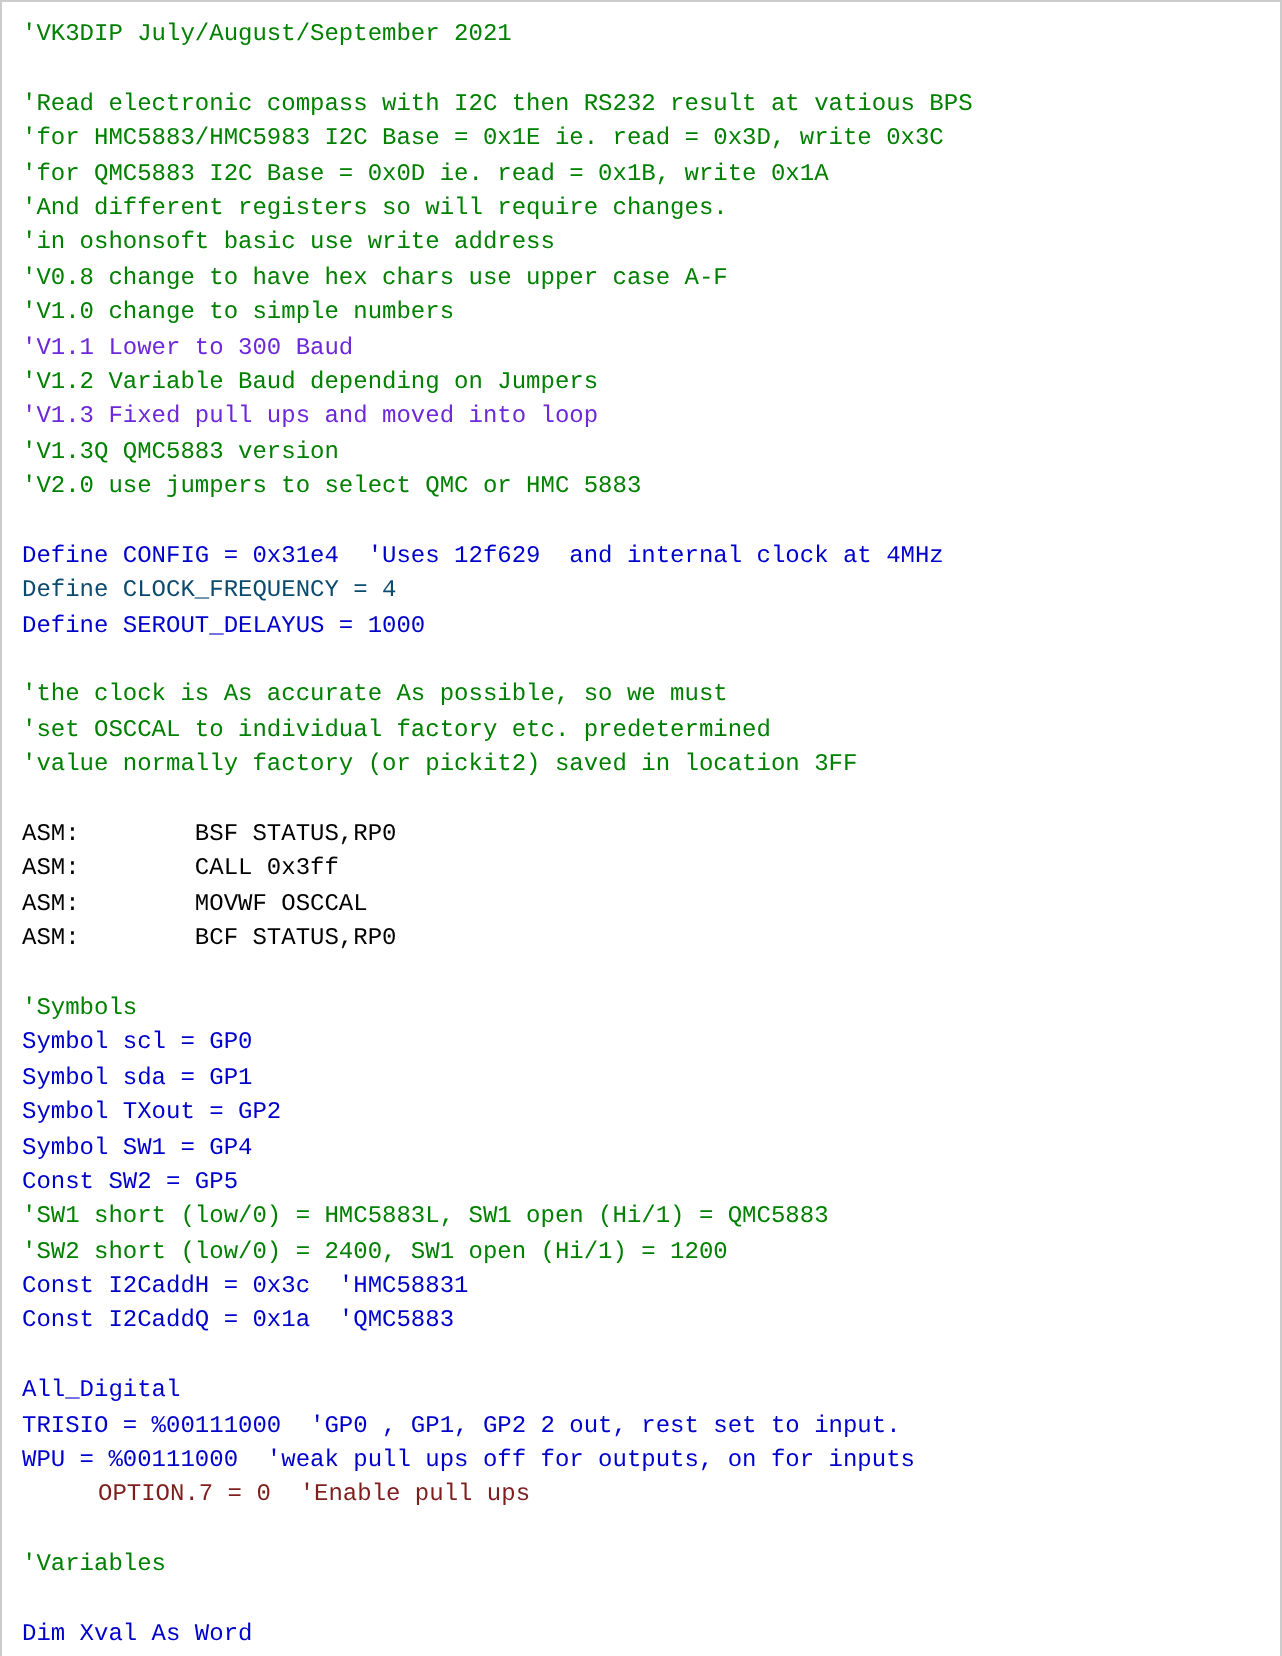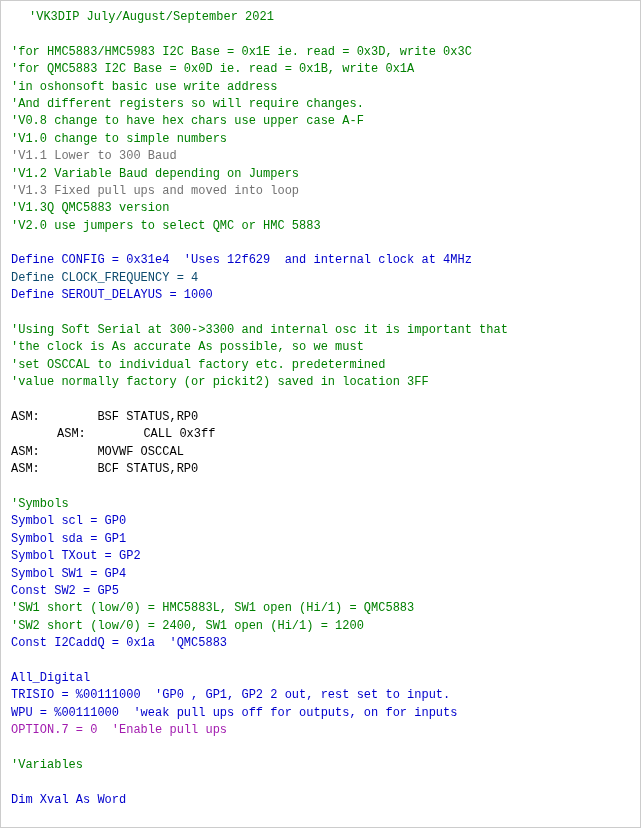--- a/index.html
+++ b/index.html
@@ -23,60 +23,61 @@
     .code-block {
       white-space: pre;
       line-height: 1.45;
       color: #000000;
     }
   </style>
 </head>
 <body>
 
 <div class="code-container">
-  <div class="code-block" id="code-block"><span style="color: rgb(0, 128, 0); margin-left: 18px;">'VK3DIP July/August/September 2021
+  <div class="code-block" id="code-block"><span style="color: rgb(0, 128, 0);">'VK3DIP July/August/September 2021
 </span><span style="color: rgb(0, 0, 0);">
+</span><span style="color: rgb(0, 128, 0);">'Read electronic compass with I2C then RS232 result at vatious BPS
 </span><span style="color: rgb(0, 128, 0);">'for HMC5883/HMC5983 I2C Base = 0x1E ie. read = 0x3D, write 0x3C
 </span><span style="color: rgb(0, 128, 0);">'for QMC5883 I2C Base = 0x0D ie. read = 0x1B, write 0x1A
+</span><span style="color: rgb(0, 128, 0);">'And different registers so will require changes.
 </span><span style="color: rgb(0, 128, 0);">'in oshonsoft basic use write address
-</span><span style="color: rgb(0, 128, 0);">'And different registers so will require changes.
 </span><span style="color: rgb(0, 128, 0);">'V0.8 change to have hex chars use upper case A-F
 </span><span style="color: rgb(0, 128, 0); text-align: center;">'V1.0 change to simple numbers
-</span><span style="color: #737373; text-align: center;">'V1.1 Lower to 300 Baud
+</span><span style="color: #6d28d9; text-align: center;">'V1.1 Lower to 300 Baud
 </span><span style="color: rgb(0, 128, 0);">'V1.2 Variable Baud depending on Jumpers
-</span><span style="color: #737373; margin-top: 48px;">'V1.3 Fixed pull ups and moved into loop
+</span><span style="color: #6d28d9; margin-top: 48px;">'V1.3 Fixed pull ups and moved into loop
 </span><span style="color: rgb(0, 128, 0);">'V1.3Q QMC5883 version
 </span><span style="color: rgb(0, 128, 0);">'V2.0 use jumpers to select QMC or HMC 5883
 </span><span style="color: rgb(0, 0, 0);">
 </span><span style="color: rgb(0, 0, 204);">Define CONFIG = 0x31e4  'Uses 12f629  and internal clock at 4MHz
 </span><span style="color: #0c4a6e;">Define CLOCK_FREQUENCY = 4
 </span><span style="color: rgb(0, 0, 204);">Define SEROUT_DELAYUS = 1000
 </span><span style="color: rgb(0, 0, 0);">
-</span><span style="color: rgb(0, 128, 0);">'Using Soft Serial at 300-&gt;3300 and internal osc it is important that
 </span><span style="color: rgb(0, 128, 0); text-align: right;">'the clock is As accurate As possible, so we must
 </span><span style="color: rgb(0, 128, 0);">'set OSCCAL to individual factory etc. predetermined
 </span><span style="color: rgb(0, 128, 0);">'value normally factory (or pickit2) saved in location 3FF
 </span><span style="color: rgb(0, 0, 0);">
 </span><span style="color: rgb(0, 0, 0);">ASM:        BSF STATUS,RP0
-</span><span style="color: rgb(0, 0, 0); margin-left: 46px;">ASM:        CALL 0x3ff
+</span><span style="color: rgb(0, 0, 0);">ASM:        CALL 0x3ff
 </span><span style="color: rgb(0, 0, 0);">ASM:        MOVWF OSCCAL
 </span><span style="color: rgb(0, 0, 0);">ASM:        BCF STATUS,RP0
 </span><span style="color: rgb(0, 0, 0);">
 </span><span style="color: rgb(0, 128, 0);">'Symbols
 </span><span style="color: rgb(0, 0, 204);">Symbol scl = GP0
 </span><span style="color: rgb(0, 0, 204);">Symbol sda = GP1
 </span><span style="color: rgb(0, 0, 204);">Symbol TXout = GP2
 </span><span style="color: rgb(0, 0, 204);">Symbol SW1 = GP4
 </span><span style="color: rgb(0, 0, 204);">Const SW2 = GP5
 </span><span style="color: rgb(0, 128, 0);">'SW1 short (low/0) = HMC5883L, SW1 open (Hi/1) = QMC5883
 </span><span style="color: rgb(0, 128, 0);">'SW2 short (low/0) = 2400, SW1 open (Hi/1) = 1200
+</span><span style="color: rgb(0, 0, 204);">Const I2CaddH = 0x3c  'HMC58831
 </span><span style="color: rgb(0, 0, 204);">Const I2CaddQ = 0x1a  'QMC5883
 </span><span style="color: rgb(0, 0, 0);">
 </span><span style="color: rgb(0, 0, 204);">All_Digital
 </span><span style="color: rgb(0, 0, 204);">TRISIO = %00111000  'GP0 , GP1, GP2 2 out, rest set to input.
 </span><span style="color: rgb(0, 0, 204);">WPU = %00111000  'weak pull ups off for outputs, on for inputs
-</span><span style="color: #a21caf;">OPTION.7 = 0  'Enable pull ups
+</span><span style="color: #7f1d1d; margin-left: 38px;">OPTION.7 = 0  'Enable pull ups
 </span><span style="color: rgb(0, 0, 0);">
 </span><span style="color: rgb(0, 128, 0);">'Variables
 </span><span style="color: rgb(0, 0, 0);">
 </span><span style="color: rgb(0, 0, 204);">Dim Xval As Word
 </span></div>
 </div>
 
 </body></html>

